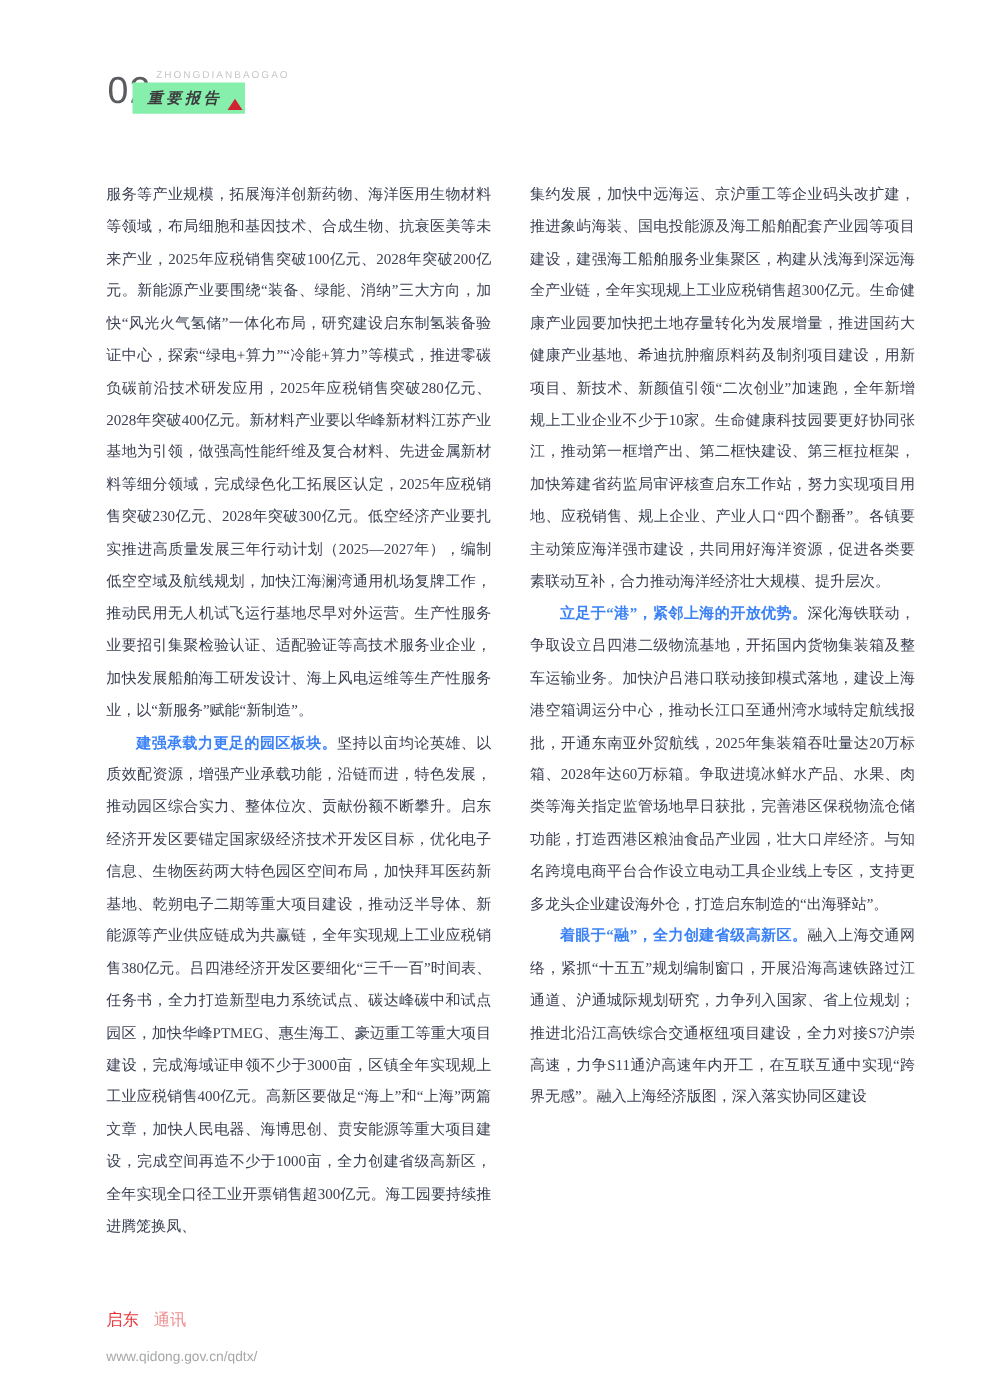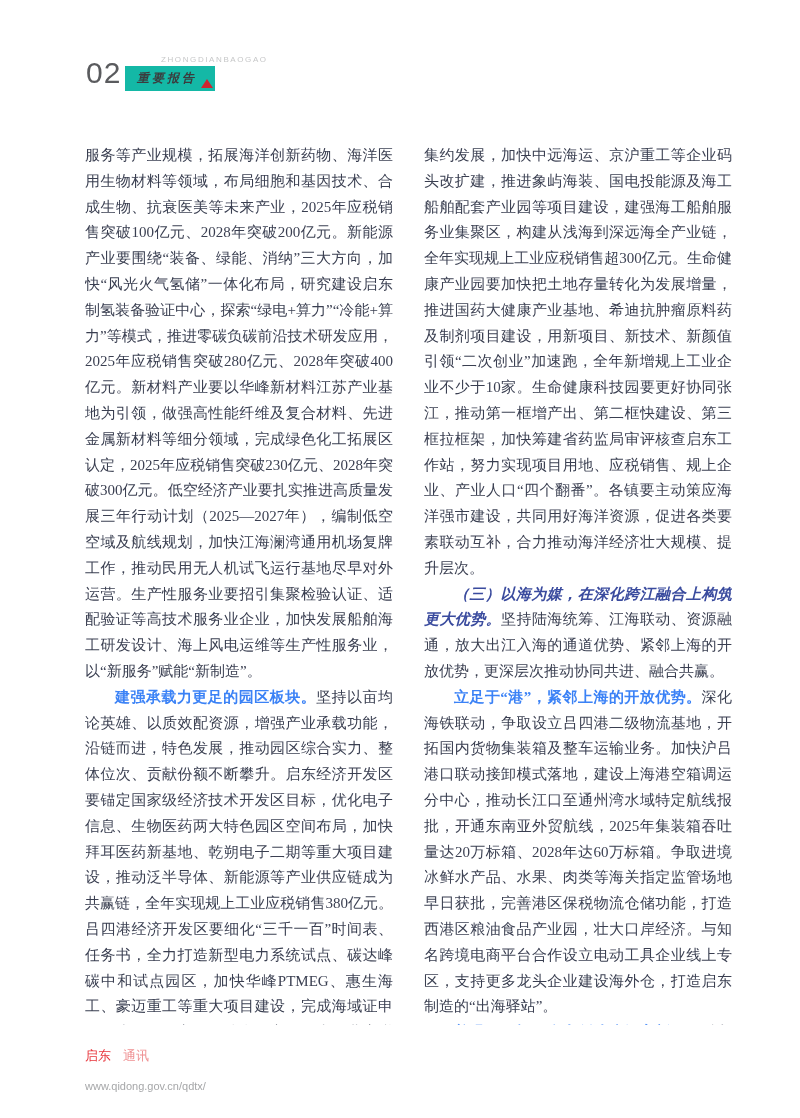--- a/index.html
+++ b/index.html
@@ -11,39 +11,39 @@
   
   .hdr{position:absolute;left:0;top:0;width:800px;height:110px;}
   .page-num{
     position:absolute;left:86px;top:57px;
     font-family:"Liberation Sans","DejaVu Sans",sans-serif;
     font-size:30px;line-height:32px;color:#5a5b5e;letter-spacing:1px;
   }
   .masthead-pinyin{
     position:absolute;left:125px;top:55px;
     font-family:"Liberation Sans","DejaVu Sans",sans-serif;
-    font-size:8px;color:#c6c7c8;letter-spacing:1.6px;margin-left:36px;
+    font-size:8px;color:#c6c7c8;letter-spacing:1.6px;
   }
   .section-box{
-    position:absolute;left:125px;top:66px;width:90px;height:25px;
-    background:#14b8a6;display:flex;align-items:center;justify-content:center;
+    position:absolute;left:106px;top:66px;width:90px;height:25px;
+    background:#86efac;display:flex;align-items:center;justify-content:center;
   }
   .section-label{
     font-size:12px;font-weight:bold;font-style:italic;color:#3b3b3d;
     letter-spacing:3px;padding-right:6px;
   }
   .section-triangle{
     position:absolute;right:2px;bottom:3px;width:0;height:0;
     border-left:6px solid transparent;border-right:6px solid transparent;
     border-bottom:9px solid #cf2430;
   }
   
   .col{
     position:absolute;top:143px;width:308px;height:882px;overflow:hidden;
-    font-size:15px;line-height:25.8px;color:#3a3f51;
+    font-size:12px;line-height:25.8px;color:#3a3f51;
     text-align:justify;
   }
   .col-left{left:85px;}
   .col-right{left:424px;}
   .para{margin:0;}
   .para.indent{text-indent:2em;}
   .seg-normal{color:#3a3f51;}
   .seg-bold{font-weight:bold;color:#3b82f6;}
   .seg-blue{font-weight:bold;font-style:italic;color:#3a4b9e;}
   
@@ -70,21 +70,20 @@
     <span class="section-triangle"></span>
   </div>
 </div>
 
 <div class="col col-left">
     <p class="para"><span class="seg-normal">服务等产业规模，拓展海洋创新药物、海洋医用生物材料等领域，布局细胞和基因技术、合成生物、抗衰医美等未来产业，2025年应税销售突破100亿元、2028年突破200亿元。新能源产业要围绕“装备、绿能、消纳”三大方向，加快“风光火气氢储”一体化布局，研究建设启东制氢装备验证中心，探索“绿电+算力”“冷能+算力”等模式，推进零碳负碳前沿技术研发应用，2025年应税销售突破280亿元、2028年突破400亿元。新材料产业要以华峰新材料江苏产业基地为引领，做强高性能纤维及复合材料、先进金属新材料等细分领域，完成绿色化工拓展区认定，2025年应税销售突破230亿元、2028年突破300亿元。低空经济产业要扎实推进高质量发展三年行动计划（2025—2027年），编制低空空域及航线规划，加快江海澜湾通用机场复牌工作，推动民用无人机试飞运行基地尽早对外运营。生产性服务业要招引集聚检验认证、适配验证等高技术服务业企业，加快发展船舶海工研发设计、海上风电运维等生产性服务业，以“新服务”赋能“新制造”。</span></p>
     <p class="para indent"><span class="seg-bold">建强承载力更足的园区板块。</span><span class="seg-normal">坚持以亩均论英雄、以质效配资源，增强产业承载功能，沿链而进，特色发展，推动园区综合实力、整体位次、贡献份额不断攀升。启东经济开发区要锚定国家级经济技术开发区目标，优化电子信息、生物医药两大特色园区空间布局，加快拜耳医药新基地、乾朔电子二期等重大项目建设，推动泛半导体、新能源等产业供应链成为共赢链，全年实现规上工业应税销售380亿元。吕四港经济开发区要细化“三千一百”时间表、任务书，全力打造新型电力系统试点、碳达峰碳中和试点园区，加快华峰PTMEG、惠生海工、豪迈重工等重大项目建设，完成海域证申领不少于3000亩，区镇全年实现规上工业应税销售400亿元。高新区要做足“海上”和“上海”两篇文章，加快人民电器、海博思创、贲安能源等重大项目建设，完成空间再造不少于1000亩，全力创建省级高新区，全年实现全口径工业开票销售超300亿元。海工园要持续推进腾笼换凤、</span></p>
   </div>
 <div class="col col-right">
     <p class="para"><span class="seg-normal">集约发展，加快中远海运、京沪重工等企业码头改扩建，推进象屿海装、国电投能源及海工船舶配套产业园等项目建设，建强海工船舶服务业集聚区，构建从浅海到深远海全产业链，全年实现规上工业应税销售超300亿元。生命健康产业园要加快把土地存量转化为发展增量，推进国药大健康产业基地、希迪抗肿瘤原料药及制剂项目建设，用新项目、新技术、新颜值引领“二次创业”加速跑，全年新增规上工业企业不少于10家。生命健康科技园要更好协同张江，推动第一框增产出、第二框快建设、第三框拉框架，加快筹建省药监局审评核查启东工作站，努力实现项目用地、应税销售、规上企业、产业人口“四个翻番”。各镇要主动策应海洋强市建设，共同用好海洋资源，促进各类要素联动互补，合力推动海洋经济壮大规模、提升层次。</span></p>
-    <p class="para indent"><span class="seg-blue">（三）以海为媒，在深化跨江融合上构筑更大优势。</span><span class="seg-normal">坚持陆海统筹、江海联动、资源融通，放大出江入海的通道优势、紧邻上海的开放优势，更深层次推动协同共进、融合共赢。</span></p>
     <p class="para indent"><span class="seg-bold">立足于“港”，紧邻上海的开放优势。</span><span class="seg-normal">深化海铁联动，争取设立吕四港二级物流基地，开拓国内货物集装箱及整车运输业务。加快沪吕港口联动接卸模式落地，建设上海港空箱调运分中心，推动长江口至通州湾水域特定航线报批，开通东南亚外贸航线，2025年集装箱吞吐量达20万标箱、2028年达60万标箱。争取进境冰鲜水产品、水果、肉类等海关指定监管场地早日获批，完善港区保税物流仓储功能，打造西港区粮油食品产业园，壮大口岸经济。与知名跨境电商平台合作设立电动工具企业线上专区，支持更多龙头企业建设海外仓，打造启东制造的“出海驿站”。</span></p>
     <p class="para indent"><span class="seg-bold">着眼于“融”，全力创建省级高新区。</span><span class="seg-normal">融入上海交通网络，紧抓“十五五”规划编制窗口，开展沿海高速铁路过江通道、沪通城际规划研究，力争列入国家、省上位规划；推进北沿江高铁综合交通枢纽项目建设，全力对接S7沪崇高速，力争S11通沪高速年内开工，在互联互通中实现“跨界无感”。融入上海经济版图，深入落实协同区建设</span></p>
   </div>
 
 <div class="ftr">
   <div class="brand">
     <span class="brand-strong">启东</span><span class="brand-light">通讯</span>
   </div>
   <div class="site-url">www.qidong.gov.cn/qdtx/</div>
 </div>

